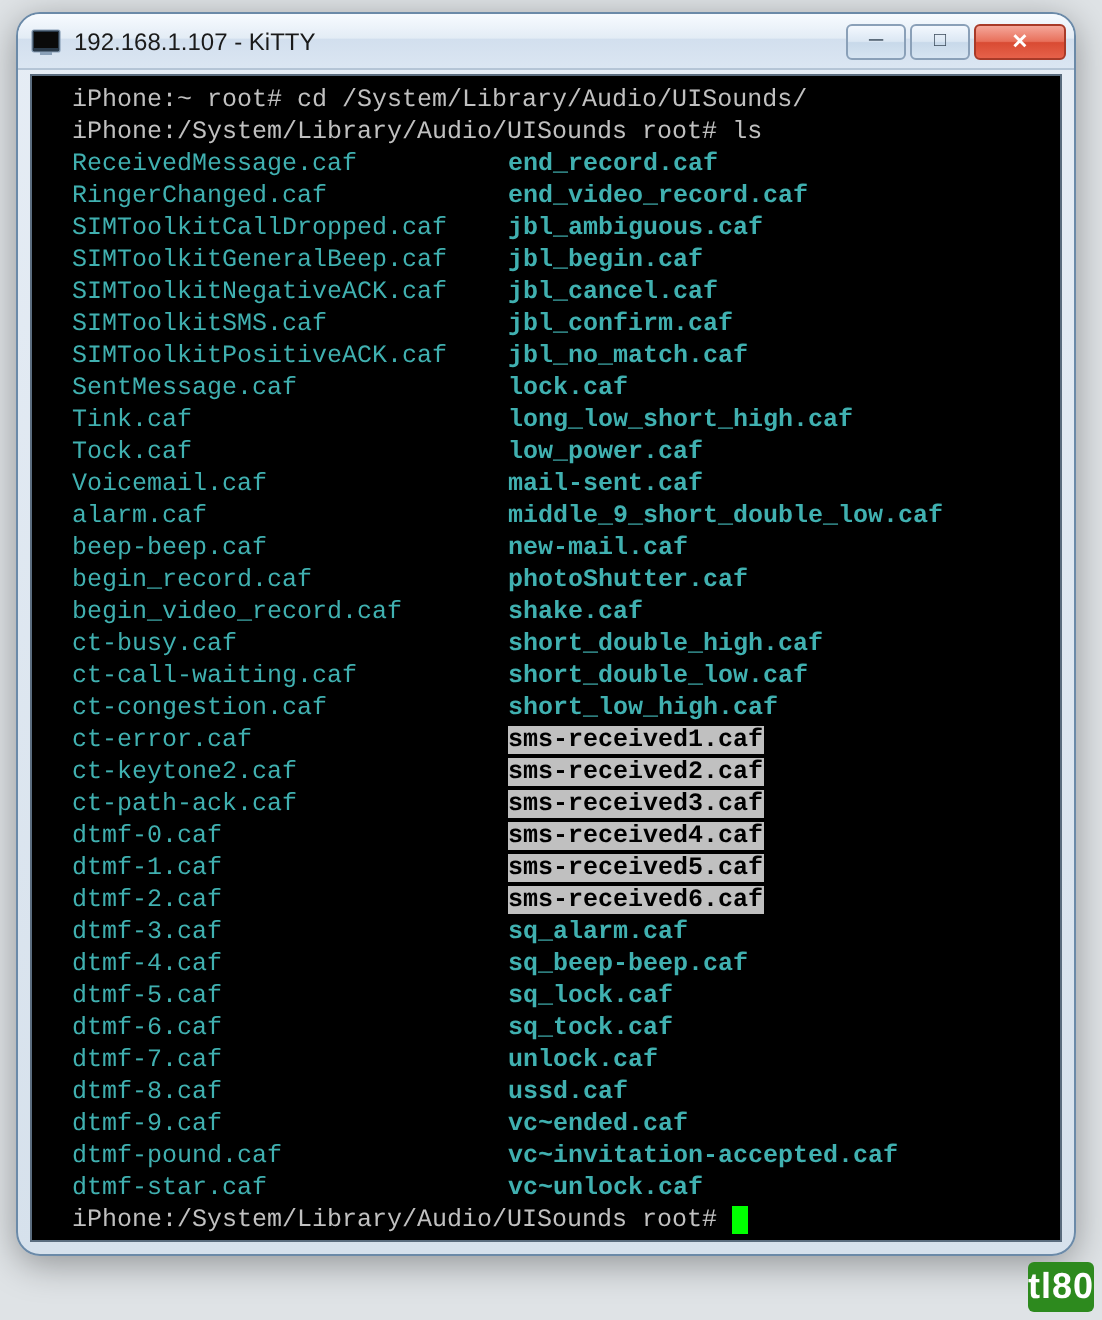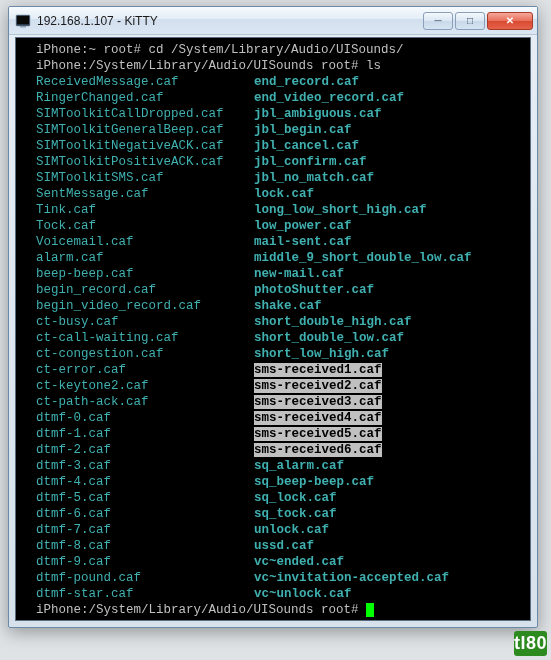--- a/index.html
+++ b/index.html
@@ -11,21 +11,21 @@
       position: relative;
     }
     .window {
       position: absolute;
       top: 6px;
       left: 8px;
       width: 530px;
       height: 622px;
       background: linear-gradient(to bottom, #e6edf5 0%, #d6e1ec 100%);
       border: 1px solid #6b8aa8;
-      border-radius: 2px;
+      border-radius: 12px;
       box-shadow: 0 4px 18px rgba(0,0,0,0.35);
       overflow: hidden;
     }
     .titlebar {
       height: 28px;
       background: linear-gradient(to bottom, #f7fbff 0%, #e3ecf5 45%, #d2dfee 46%, #dbe6f2 100%);
       display: flex;
       align-items: center;
       padding: 0 4px 0 6px;
       border-bottom: 1px solid #b5c5d6;
@@ -123,22 +123,22 @@
   <div class="terminal">
     <div class="term-row"><span class="prompt-path">iPhone:~ root# </span><span class="cmd">cd /System/Library/Audio/UISounds/</span></div>
     <div class="term-row"><span class="prompt-path">iPhone:/System/Library/Audio/UISounds root# </span><span class="cmd">ls</span></div>
     <div class="cols">
       <div class="col-left" id="col-left">
           <div class="term-row"><span class="file">ReceivedMessage.caf</span></div>
           <div class="term-row"><span class="file">RingerChanged.caf</span></div>
           <div class="term-row"><span class="file">SIMToolkitCallDropped.caf</span></div>
           <div class="term-row"><span class="file">SIMToolkitGeneralBeep.caf</span></div>
           <div class="term-row"><span class="file">SIMToolkitNegativeACK.caf</span></div>
+          <div class="term-row"><span class="file">SIMToolkitSMS.caf</span></div>
           <div class="term-row"><span class="file">SIMToolkitPositiveACK.caf</span></div>
-          <div class="term-row"><span class="file">SIMToolkitSMS.caf</span></div>
           <div class="term-row"><span class="file">SentMessage.caf</span></div>
           <div class="term-row"><span class="file">Tink.caf</span></div>
           <div class="term-row"><span class="file">Tock.caf</span></div>
           <div class="term-row"><span class="file">Voicemail.caf</span></div>
           <div class="term-row"><span class="file">alarm.caf</span></div>
           <div class="term-row"><span class="file">beep-beep.caf</span></div>
           <div class="term-row"><span class="file">begin_record.caf</span></div>
           <div class="term-row"><span class="file">begin_video_record.caf</span></div>
           <div class="term-row"><span class="file">ct-busy.caf</span></div>
           <div class="term-row"><span class="file">ct-call-waiting.caf</span></div>

